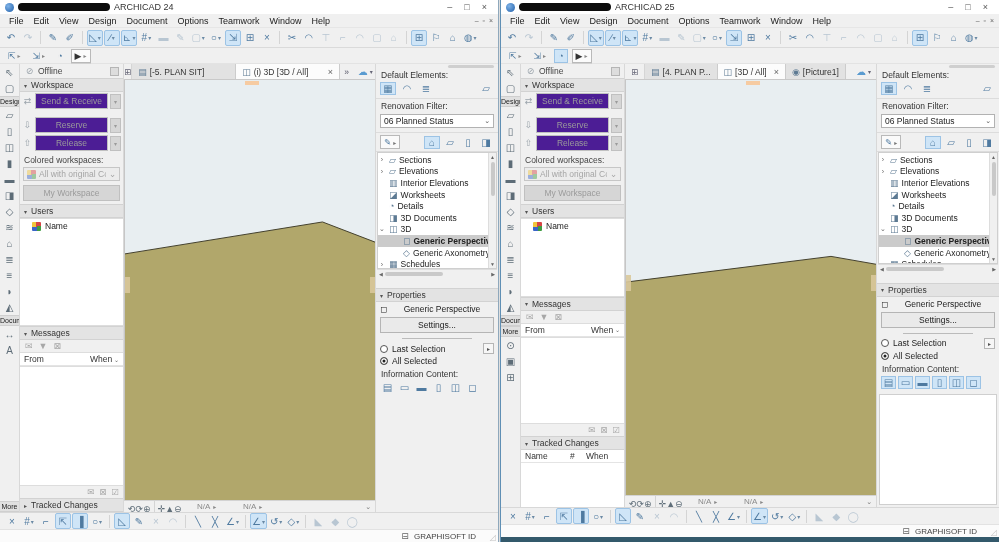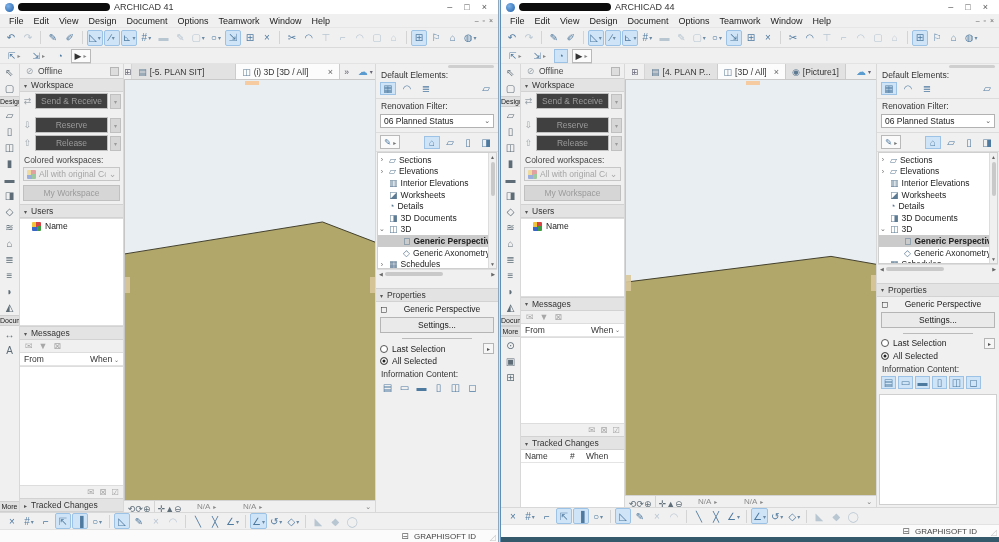--- a/index.html
+++ b/index.html
@@ -40,21 +40,21 @@
   .strip-label{font-size:7px;width:100%;text-align:center;background:#e0e0e0;border-top:1px solid #cfcfcf;border-bottom:1px solid #cfcfcf;padding:1px 0;color:#222}
   
   .teamwork{width:104px;background:#f0f0f0;border-right:1px solid #d8d8d8;display:flex;flex-direction:column;font-size:8.5px;min-height:0;flex:0 0 auto}
   .tw-offline{display:flex;align-items:center;gap:3px;padding:2px 4px;color:#444;flex:0 0 13px}
   .tw-offline .obox{margin-left:auto;width:9px;height:9px;border:1px solid #b5b5b5;background:#ddd}
   .hdr{display:flex;align-items:center;gap:4px;background:#e3e3e3;border-top:1px solid #d2d2d2;border-bottom:1px solid #d2d2d2;
     padding:1px 4px;color:#333;flex:0 0 12px}
   .hdr .hc{font-size:6px;color:#555}
   .tw-row{display:flex;align-items:center;gap:2px;padding:1px 2px;flex:0 0 auto}
   .tw-ico{width:11px;text-align:center;color:#9aa3ab;font-size:9px}
-  .btn-gray{flex:1;background:#404040;border:1px solid #c0c0c0;color:#9b9b9b;text-align:center;padding:2px 0}
+  .btn-gray{flex:1;background:#4c1d95;border:1px solid #c0c0c0;color:#9b9b9b;text-align:center;padding:2px 0}
   .dd-gray{width:11px;background:#d6d6d6;border:1px solid #c0c0c0;color:#9b9b9b;text-align:center;font-size:6px;padding:3px 0}
   .tw-gap{flex:0 0 6px}
   .tw-label{padding:3px 4px 1px;color:#444;flex:0 0 auto}
   .select-gray{display:flex;align-items:center;gap:3px;margin:1px 3px;background:#ececec;border:1px solid #c6c6c6;color:#a5a5a5;padding:1px 3px;flex:0 0 auto}
   .select-gray .cq{opacity:.45}
   .select-gray .val{flex:1;white-space:nowrap;overflow:hidden}
   .cq{width:9px;height:9px;border-radius:1px;background:conic-gradient(#d64545 0 25%,#3f9c42 0 50%,#3964c8 0 75%,#f0c53c 0)}
   .btn-wide{margin:3px;background:#d6d6d6;border:1px solid #c0c0c0;color:#9b9b9b;text-align:center;padding:2px 0;flex:0 0 auto}
   .wlist{background:#fff;border-top:1px solid #ddd;border-bottom:1px solid #ddd;overflow:hidden;position:relative}
   .users-list{flex:1 1 90px}
@@ -141,21 +141,21 @@
   .statusbar .grip{position:absolute;right:2px;bottom:0;color:#c5c5c5;font-size:8px}
   .taskstrip{height:5px;background:#33596b;flex:0 0 auto}
 </style>
 </head>
 <body>
 
 <div class="window" id="win-left">
   <div class="titlebar">
     <span class="app-icon"></span>
     <span class="redaction"></span>
-    <span class="title-text">ARCHICAD 41</span>
+    <span class="title-text">ARCHICAD 24</span>
     <span class="win-controls">
       <span>–</span>
       <span>□</span>
       <span>×</span>
     </span>
   </div>
   <div class="menubar">
     <nav class="menus">
 
     <span class="menu-item">File</span>
@@ -687,21 +687,21 @@
     <span class="printer">⊟</span>
     <span>GRAPHISOFT ID</span>
     <span class="grip">◿</span>
   </div>
 </div>
 
 <div class="window" id="win-right">
   <div class="titlebar">
     <span class="app-icon"></span>
     <span class="redaction"></span>
-    <span class="title-text">ARCHICAD 44</span>
+    <span class="title-text">ARCHICAD 25</span>
     <span class="win-controls">
       <span>–</span>
       <span>□</span>
       <span>×</span>
     </span>
   </div>
   <div class="menubar">
     <nav class="menus">
 
     <span class="menu-item">File</span>

